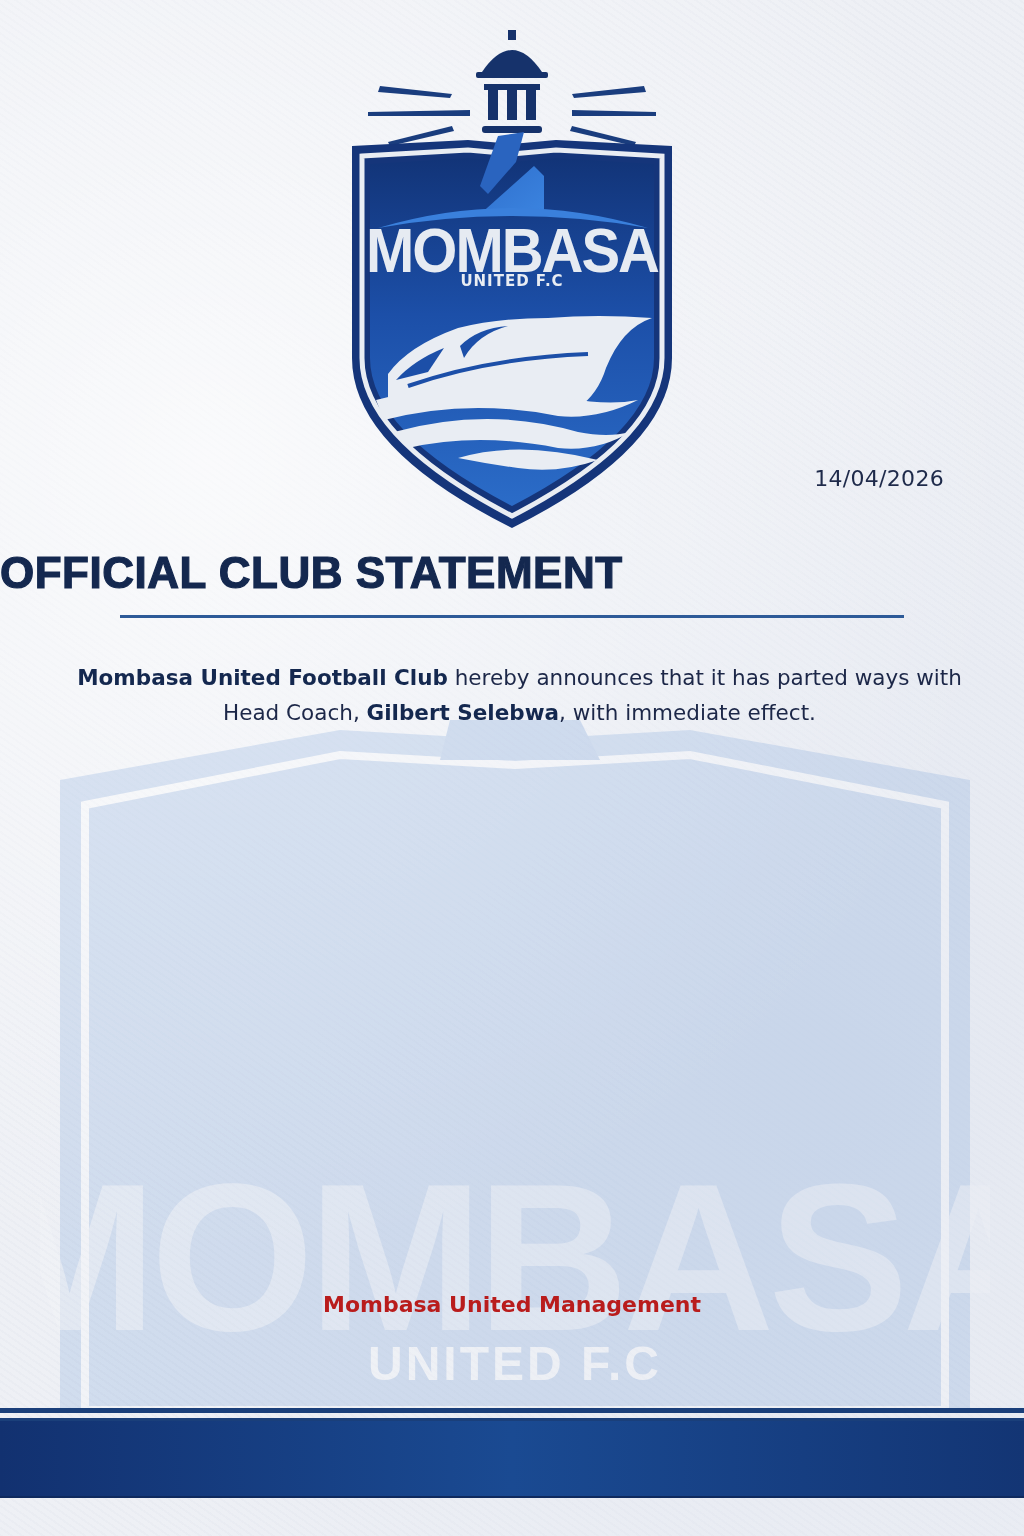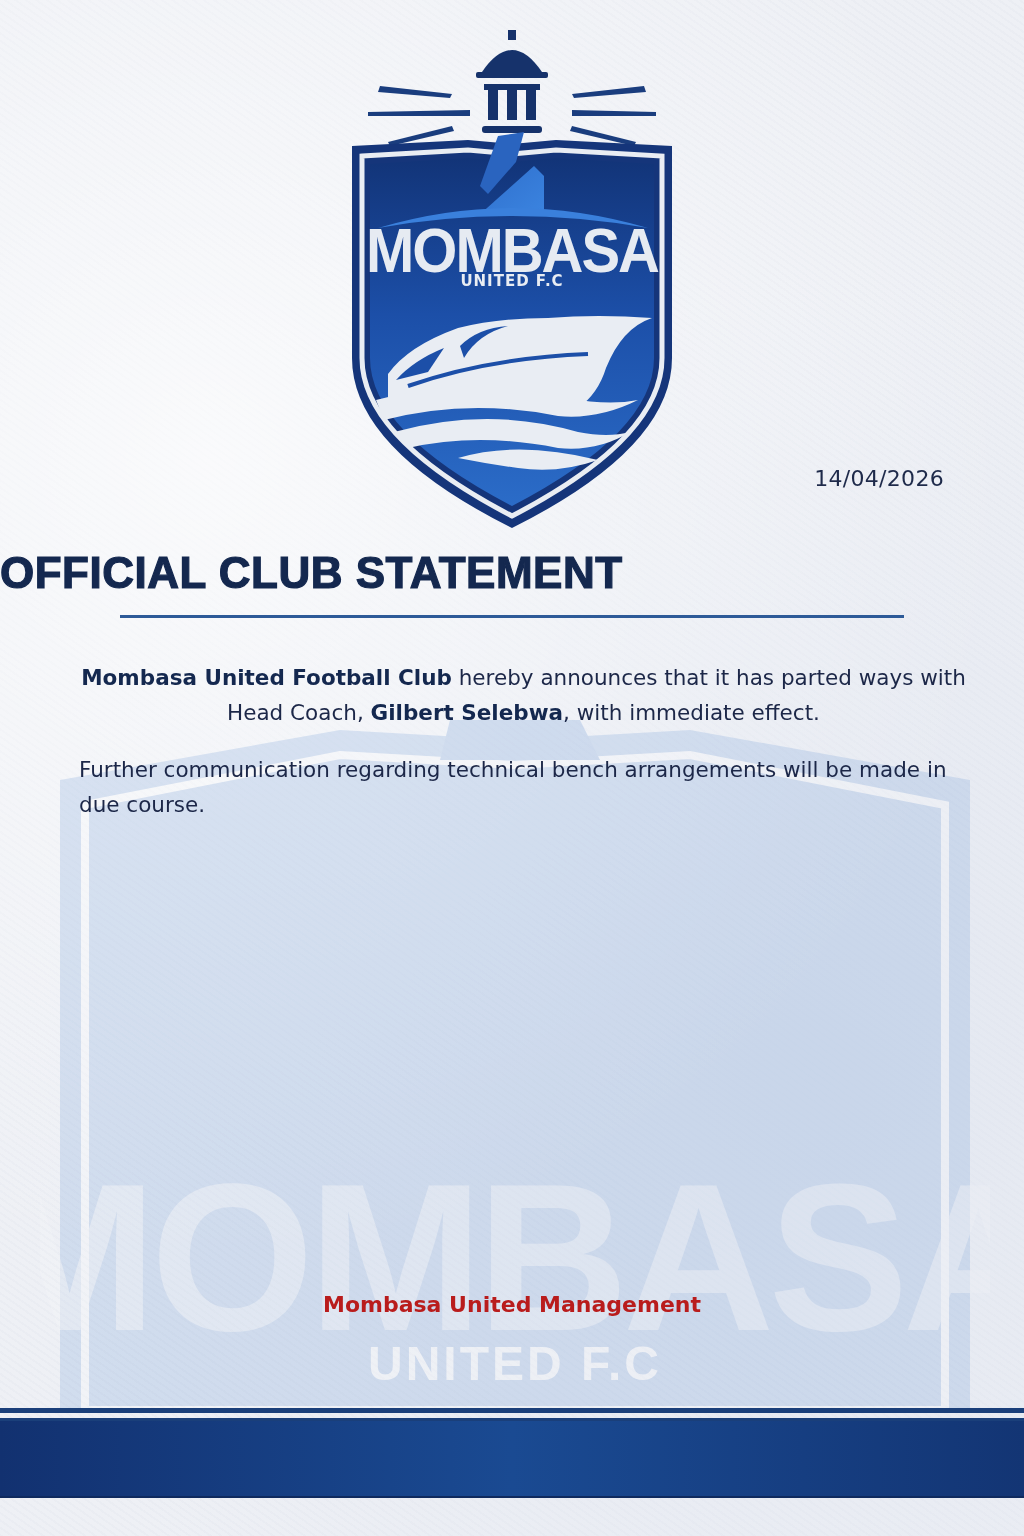--- a/index.html
+++ b/index.html
@@ -29,21 +29,21 @@
     -webkit-text-stroke: 1.2px #14284f;
   }
   .title-rule {
     position: absolute; left: 120px; width: 784px; top: 615px; height: 3px;
     background: #2d5a98;
   }
   .body-text {
     position: absolute; left: 63px; width: 905px; top: 660px;
     font-size: 21.5px; line-height: 35px; color: #1c2748;
   }
-  .body-text p { margin: 0 0 22px 16px; }
+  .body-text p { margin: 0 0 22px 8px; }
   .body-text b { color: #14284f; }
   .body-text .p1 { text-align: center; }
   .signature {
     position: absolute; left: 0; right: 0; top: 1292px; text-align: center;
     font-weight: bold; font-size: 22px; color: #b91c1c;
   }
   .stripe-thin1 { position: absolute; left: 0; right: 0; top: 1408px; height: 5px; background: #1a3f7a; }
   .stripe-thin2 { position: absolute; left: 0; right: 0; top: 1418px; height: 3px; background: #1a3f7a; }
   .stripe-band {
     position: absolute; left: 0; right: 0; top: 1421px; height: 76px;
@@ -120,21 +120,20 @@
   </g>
 </svg>
 
 <div class="date">14/04/2026</div>
 
 <div class="title">OFFICIAL CLUB STATEMENT</div>
 <div class="title-rule"></div>
 
 <div class="body-text">
   <p class="p1"><b>Mombasa United Football Club</b><span> hereby announces that it has parted ways with Head Coach, </span><b>Gilbert Selebwa</b><span>, with immediate effect.</span></p>
-  <p>Further communication regarding technical bench arrangements will be made in due course.</p>
 </div>
 
 <div class="signature">Mombasa United Management</div>
 
 <div class="stripe-thin1"></div>
 <div class="stripe-thin2"></div>
 <div class="stripe-band"></div>
 <div class="stripe-band-edge"></div>
 
 </body></html>

